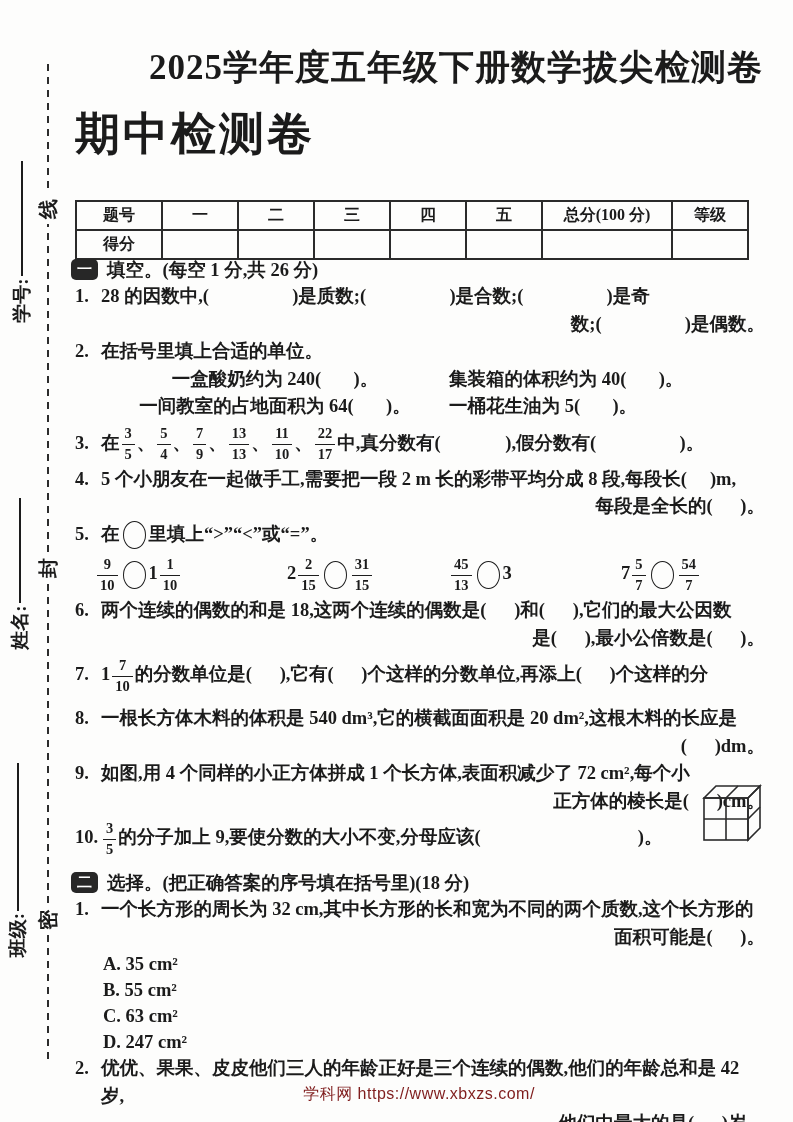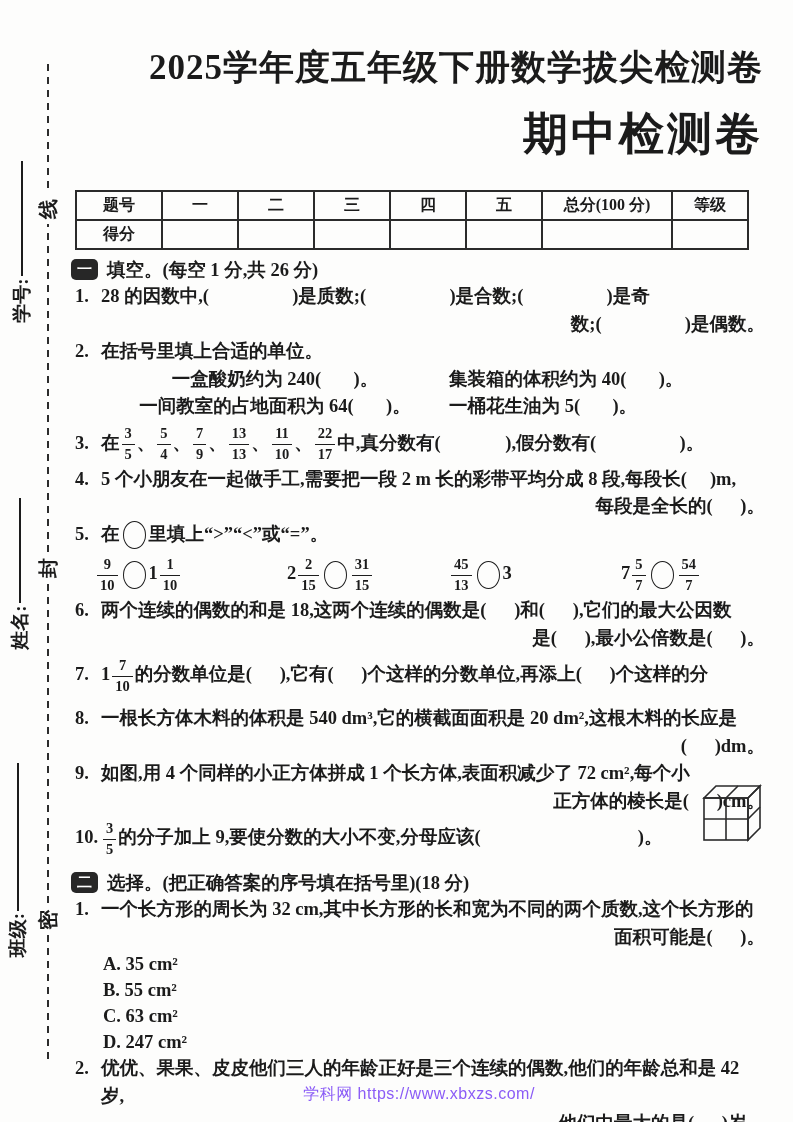--- a/index.html
+++ b/index.html
@@ -24,26 +24,26 @@
     transform:rotate(-90deg);white-space:nowrap;
     font-size:19px;font-weight:700;justify-content:center;
   }
   .mline{display:inline-block;height:2px;background:#1c1c1c;margin-left:2px;}
   
   .title1{
     position:absolute;left:75px;top:44px;width:688px;text-align:right;
     font-size:35px;font-weight:900;letter-spacing:1px;line-height:48px;
   }
   .title2{
-    position:absolute;left:75px;top:104px;width:688px;text-align:right;
+    position:absolute;left:75px;top:104px;width:688px;text-align:left;
     font-size:45px;font-weight:900;letter-spacing:3px;line-height:60px;
   }
   
   table.score{
-    position:absolute;left:75px;top:190px;width:672px;
+    position:absolute;left:75px;top:200px;width:672px;
     border-collapse:collapse;table-layout:fixed;
   }
   table.score td{
     border:2px solid #2b2b2b;text-align:center;font-size:16px;font-weight:700;
     height:27px;padding:0;
   }
   
   #content{position:absolute;left:75px;top:255px;width:690px;font-size:18.5px;}
   .sec-header{display:flex;align-items:center;height:28px;margin-left:-4px;font-weight:700;}
   .sec-badge{
@@ -66,21 +66,21 @@
   
   .frac{display:inline-block;text-align:center;vertical-align:middle;line-height:1;margin:0 2px;}
   .fn{display:block;padding:0 3px 2px;border-bottom:1.8px solid #1d1d1d;font-size:14.5px;line-height:1.1;font-weight:700;}
   .fd{display:block;padding:2px 3px 0;font-size:14.5px;line-height:1.1;font-weight:700;}
   .cmp{display:inline-block;width:21px;height:26px;border:1.8px solid #1d1d1d;border-radius:50%;vertical-align:middle;margin:0 3px;background:#fdfdfc;}
   
   .cube{position:absolute;left:698px;top:780px;}
   
   .watermark{
     position:absolute;left:75px;top:1084px;width:688px;text-align:center;
-    color:#8b5cf6;font-family:"Liberation Sans","DejaVu Sans",sans-serif;
+    color:#7f1d1d;font-family:"Liberation Sans","DejaVu Sans",sans-serif;
     font-size:16px;font-weight:500;letter-spacing:.5px;
   }
   .mt8{margin-top:8px;}
   .mt6{margin-top:0;}
   .mt2{margin-top:2px;}
 </style>
 </head>
 <body>
 
 <div class="seal-dash"></div>

